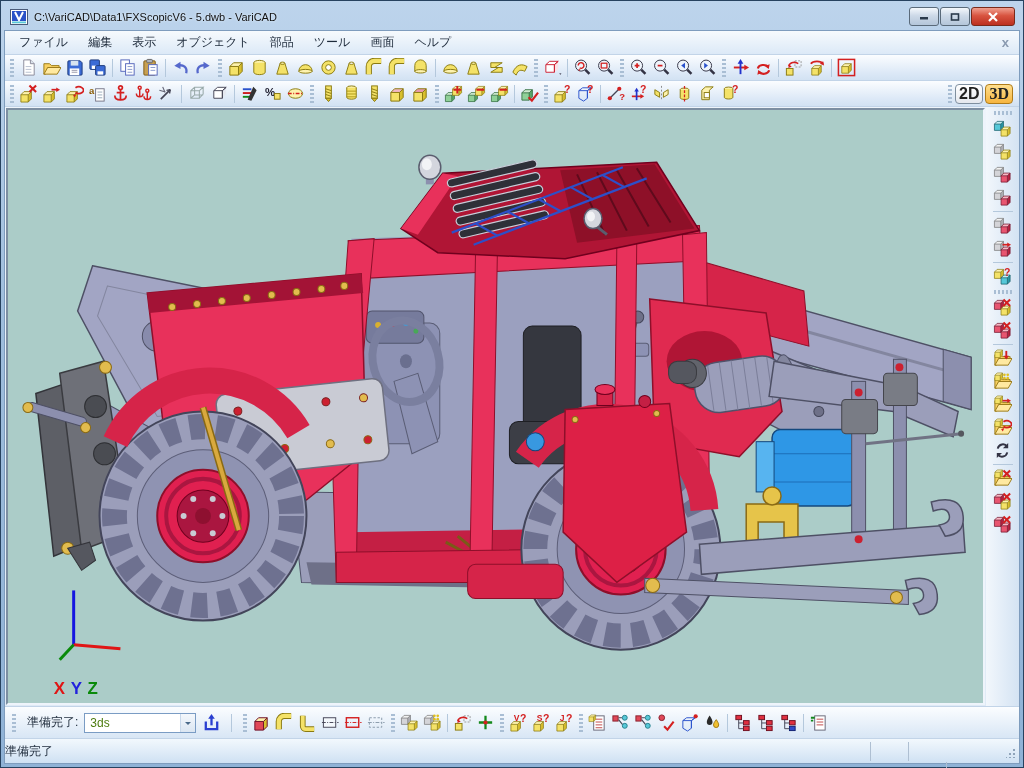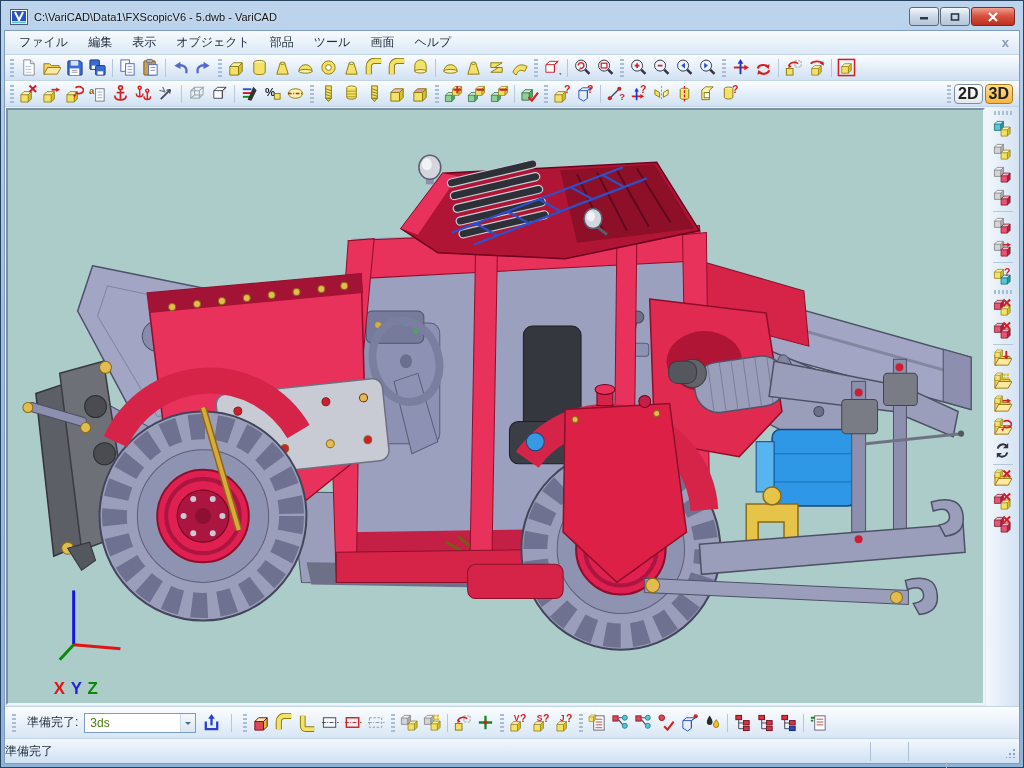--- a/index.html
+++ b/index.html
@@ -33,21 +33,21 @@
     background:linear-gradient(#fbfdff,#dde9f7 70%,#d2e2f3); border-bottom:1px solid #c2d4e8; }
   .tb .grip { width:4px; height:18px; margin:0 3px;
     background:repeating-linear-gradient(to bottom,#a9bed4 0 2px,transparent 2px 4px); }
   .tb .vsep { width:1px; height:18px; background:#b4c8dc; margin:0 3px; }
   .tbi { width:23px; height:22px; display:flex; align-items:center; justify-content:center; border-radius:2px; }
   .tb .spacer { flex:1; }
   .viewtoggle { display:flex; gap:2px; margin-right:4px; }
   .vtbtn { min-width:24px; height:20px; padding:0 3px; font-weight:bold; font-size:16px;
     display:flex; align-items:center; justify-content:center; border:1px solid #7f8f9f;
     background:linear-gradient(#ffffff,#e4e8ee); color:#222; border-radius:4px; }
-  .vtbtn.active { background:linear-gradient(#ffdf8e,#f6b53f); border-color:#b07c1a; }
+  .vtbtn.active { background:linear-gradient(#ffdf8e,#f6b53f); border-color:#b07c1a;font-family:Liberation Serif, serif; }
 
   
   .main { flex:1; display:flex; min-height:0; background:linear-gradient(#eef4fb,#dfeaf6); }
   .viewport { flex:1; margin:1px; border:2px solid; border-color:#7d8fa2 #eef4fb #eef4fb #7d8fa2; position:relative; }
   .viewport svg.scene { position:absolute; inset:0; width:100%; height:100%; display:block; }
 
   .righttb { width:33px; display:flex; flex-direction:column; align-items:center; padding-top:2px;
     background:linear-gradient(to right,#f2f7fc,#d4e3f3); }
   .righttb .hgrip { width:18px; height:4px; margin:2px 0;
     background:repeating-linear-gradient(to right,#a9bed4 0 2px,transparent 2px 4px); }

